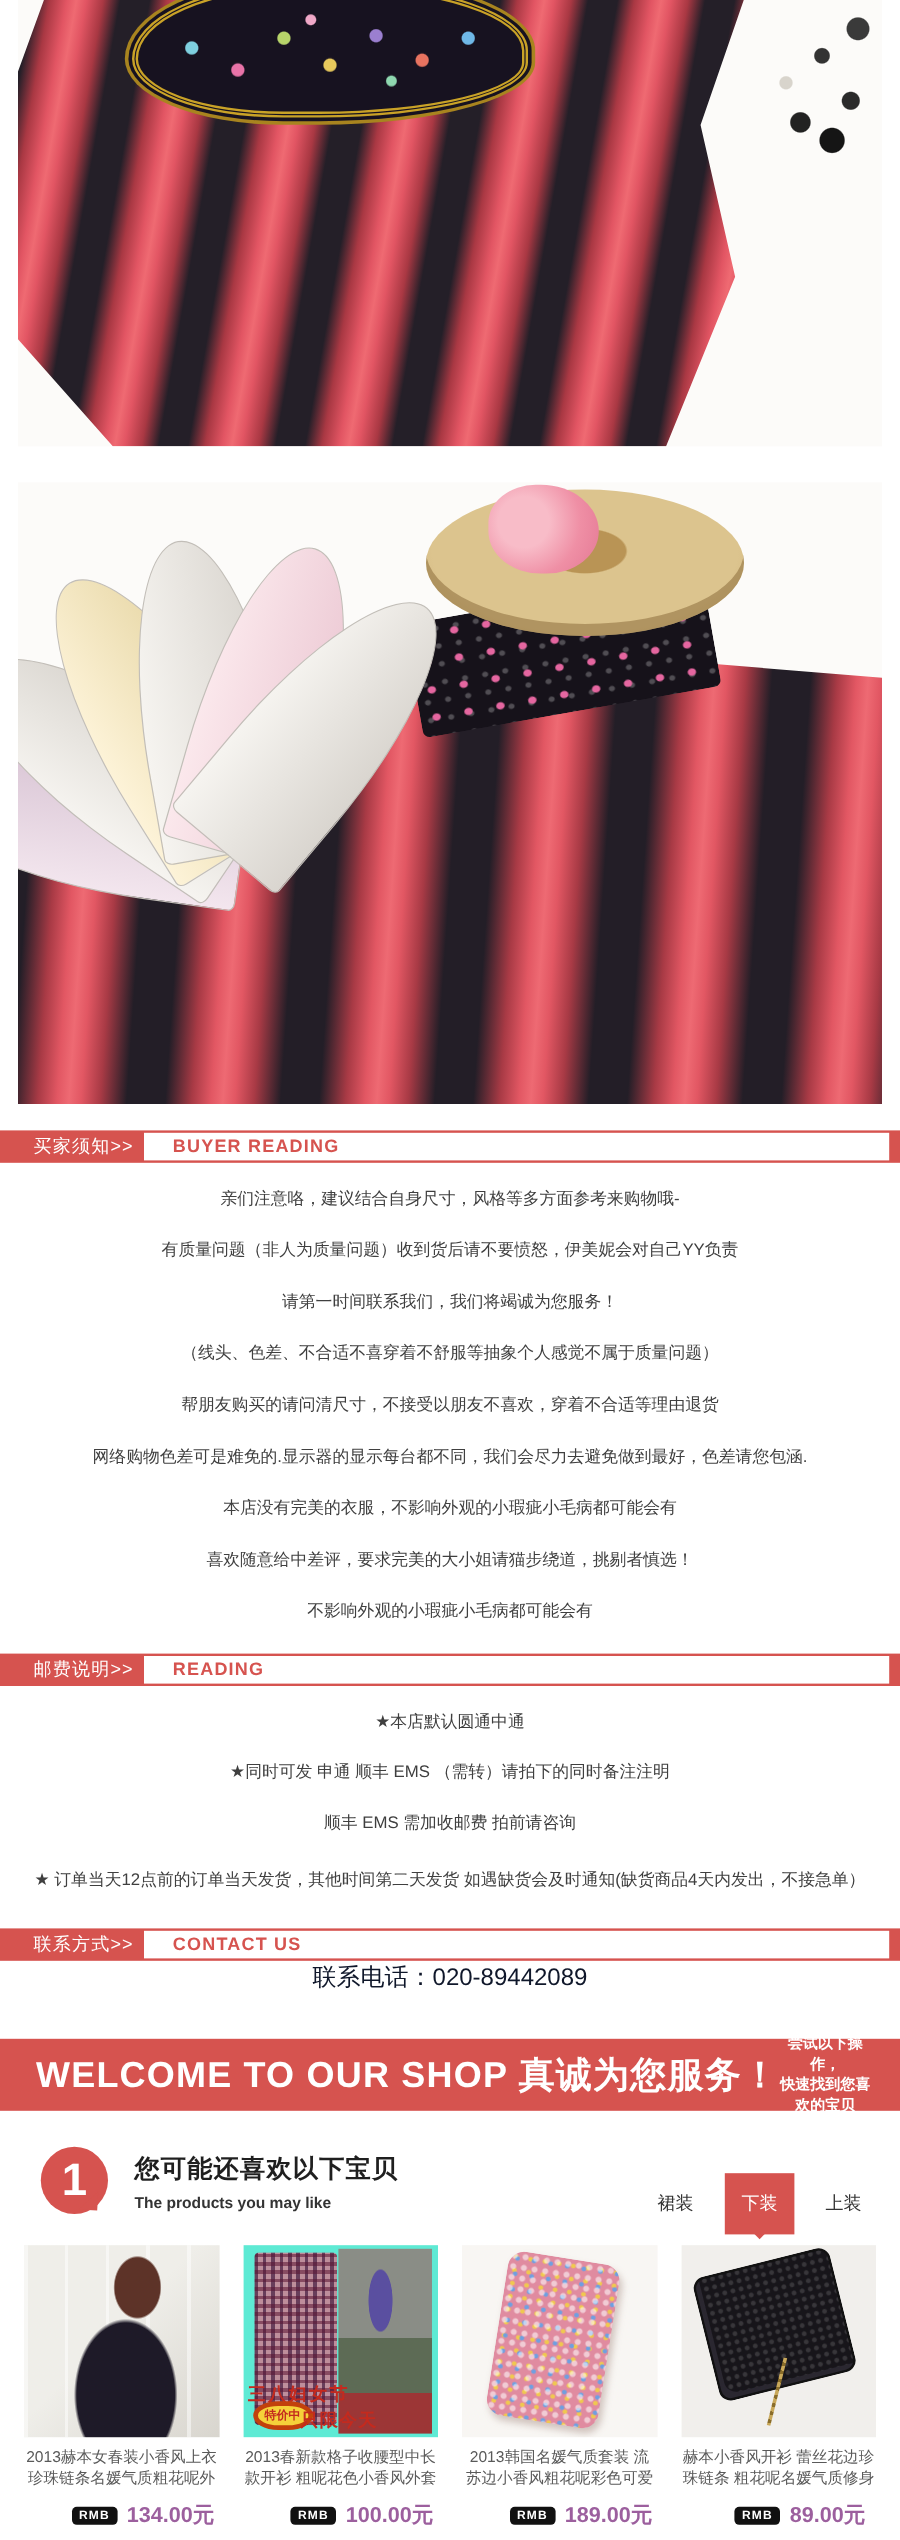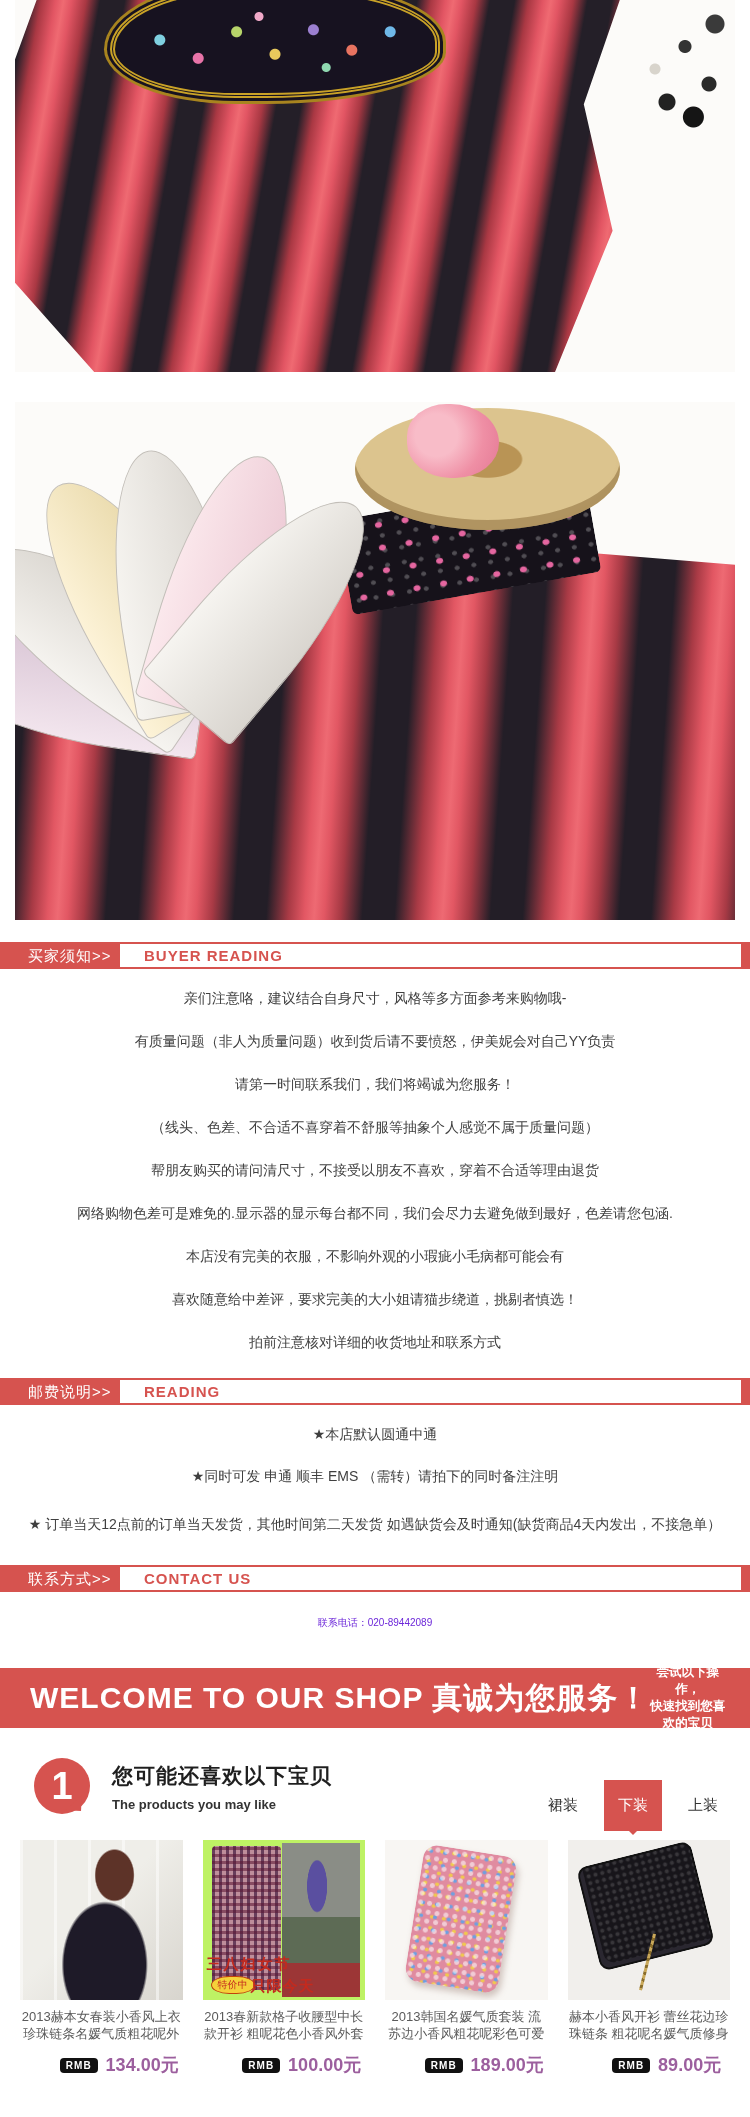--- a/index.html
+++ b/index.html
@@ -94,21 +94,21 @@
     position:absolute; left:120px; right:9px; top:2px; bottom:2px;
     background:#fff; display:flex; align-items:center; padding-left:24px; }
   .section-bar .bar-box span {
     color:#d6534f; font-weight:bold; font-size:15px; letter-spacing:1px; }
 
   
   .notes { padding:22px 20px 0; text-align:center; }
   .notes p { font-size:14px; line-height:15px; margin:0 0 28px; color:#3f3f3f; }
   .notes.postage p { margin-bottom:27px; }
   .notes.postage p.wrap { max-width:700px; margin-left:auto; margin-right:auto; line-height:27px; }
-  .phone-line { margin-top:24px; text-align:center; font-size:10px; color:#6d28d9; }
+  .phone-line { text-align:center; font-size:20px; color:#0f172a; }
 
   
   .banner { height:60px; background:#d6534f; margin-top:38px;
     display:flex; align-items:center; padding:0 24px 0 30px; }
   .banner-headline { color:#fff; font-weight:bold; font-size:30px; letter-spacing:1px; white-space:nowrap; }
   .banner-note { margin-left:auto; color:#fff; font-weight:bold; font-size:12.5px;
     line-height:17px; text-align:center; }
   .banner-note span { display:block; }
 
   
@@ -130,32 +130,32 @@
   
   .grid { display:grid; grid-template-columns:repeat(4,1fr); gap:20px; padding:0 20px; margin-top:4px; }
   .card { text-align:center; }
   .thumb { width:100%; height:160px; position:relative; overflow:hidden; background:#f2f0ed; }
   .thumb.t1 { background:
       radial-gradient(ellipse at 58% 22%, #5d3328 0 14%, rgba(0,0,0,0) 15%),
       radial-gradient(ellipse at 52% 78%, #1e1a28 0 34%, rgba(0,0,0,0) 36%),
       radial-gradient(circle at 56% 30%, #e8c8b0 0 7%, rgba(0,0,0,0) 8%),
       repeating-linear-gradient(90deg, rgba(255,255,255,.5) 0 3px, rgba(0,0,0,0) 3px 34px),
       linear-gradient(135deg,#efeee9 0 45%,#d8d5ce 100%); }
-  .thumb.t2 { background:#bef264; }
+  .thumb.t2 { background:#5eead4; }
   .thumb.t2 .ph-a { position:absolute; left:6%; top:4%; width:42%; height:90%;
       background-color:#a8687a;
       background-image: repeating-linear-gradient(0deg, rgba(90,20,50,.55) 0 3px, rgba(0,0,0,0) 3px 7px),
         repeating-linear-gradient(90deg, rgba(40,20,60,.5) 0 3px, rgba(255,255,255,.25) 3px 7px);
       border-radius:4px; }
   .thumb.t2 .ph-b { position:absolute; right:3%; top:2%; width:48%; height:96%;
       background: radial-gradient(ellipse at 45% 28%, #5a4fa0 0 16%, rgba(0,0,0,0) 17%),
         linear-gradient(#8a8d86 0 48%, #5d6b55 48% 78%, #9c3636 78% 100%); }
   .ov1 { position:absolute; left:4px; bottom:26px; color:#c42a1e; font-weight:bold; font-size:15px; letter-spacing:2px; }
   .ov2 { position:absolute; left:8px; bottom:6px; background:#f5d13a; color:#c42a1e;
-      font-weight:normal; font-size:10px; padding:1px 6px; border-radius:50% / 60%; border:1px solid #c2410c; }
+      font-weight:bold; font-size:10px; padding:1px 6px; border-radius:50% / 60%; border:4px solid #c2410c; }
   .ov3 { position:absolute; left:48px; bottom:4px; color:#c42a1e; font-weight:bold; font-size:15px; letter-spacing:1px; }
   .thumb.t3 { background:#f8f6f3; }
   .thumb.t3 .coat { position:absolute; left:18%; top:6%; width:58%; height:86%;
       transform:rotate(9deg); border-radius:14px;
       background-color:#e08ba0;
       background-image:
         radial-gradient(rgba(255,255,255,.55) 2px, rgba(0,0,0,0) 3px),
         radial-gradient(#6f9fe0 1.5px, rgba(0,0,0,0) 2.5px),
         radial-gradient(#f0c84f 1.5px, rgba(0,0,0,0) 2.5px);
       background-size: 9px 9px, 14px 13px, 12px 11px;
@@ -208,32 +208,33 @@
   </div>
   <div class="notes">
     <p>亲们注意咯，建议结合自身尺寸，风格等多方面参考来购物哦-</p>
     <p>有质量问题（非人为质量问题）收到货后请不要愤怒，伊美妮会对自己YY负责</p>
     <p>请第一时间联系我们，我们将竭诚为您服务！</p>
     <p>（线头、色差、不合适不喜穿着不舒服等抽象个人感觉不属于质量问题）</p>
     <p>帮朋友购买的请问清尺寸，不接受以朋友不喜欢，穿着不合适等理由退货</p>
     <p>网络购物色差可是难免的.显示器的显示每台都不同，我们会尽力去避免做到最好，色差请您包涵.</p>
     <p>本店没有完美的衣服，不影响外观的小瑕疵小毛病都可能会有</p>
     <p>喜欢随意给中差评，要求完美的大小姐请猫步绕道，挑剔者慎选！</p>
-    <p>拍前注意核对详细的收货地址和联系方式</p>
+    <p>不影响外观的小瑕疵小毛病都可能会有</p>
   </div>
 
   <div class="section-bar">
     <span class="bar-label">邮费说明&gt;&gt;</span>
     <div class="bar-box">
       <span>READING</span>
     </div>
   </div>
   <div class="notes postage">
     <p>★本店默认圆通中通</p>
     <p>★同时可发 申通 顺丰  EMS （需转）请拍下的同时备注注明</p>
+    <p>顺丰 EMS  需加收邮费 拍前请咨询</p>
     <p class="wrap">★ 订单当天12点前的订单当天发货，其他时间第二天发货  如遇缺货会及时通知(缺货商品4天内发出，不接急单）</p>
   </div>
 
   <div class="section-bar">
     <span class="bar-label">联系方式&gt;&gt;</span>
     <div class="bar-box">
       <span>CONTACT US</span>
     </div>
   </div>
   <p class="phone-line">联系电话：020-89442089</p>

